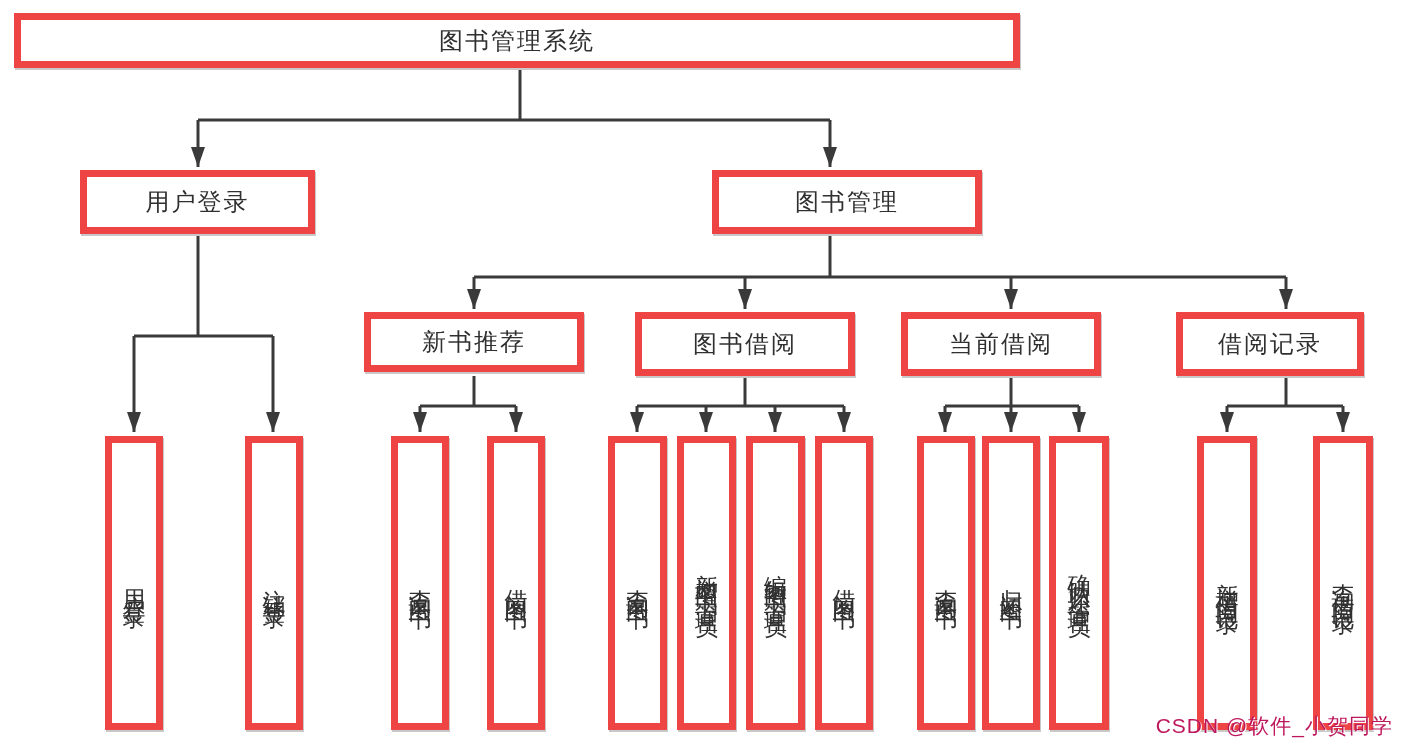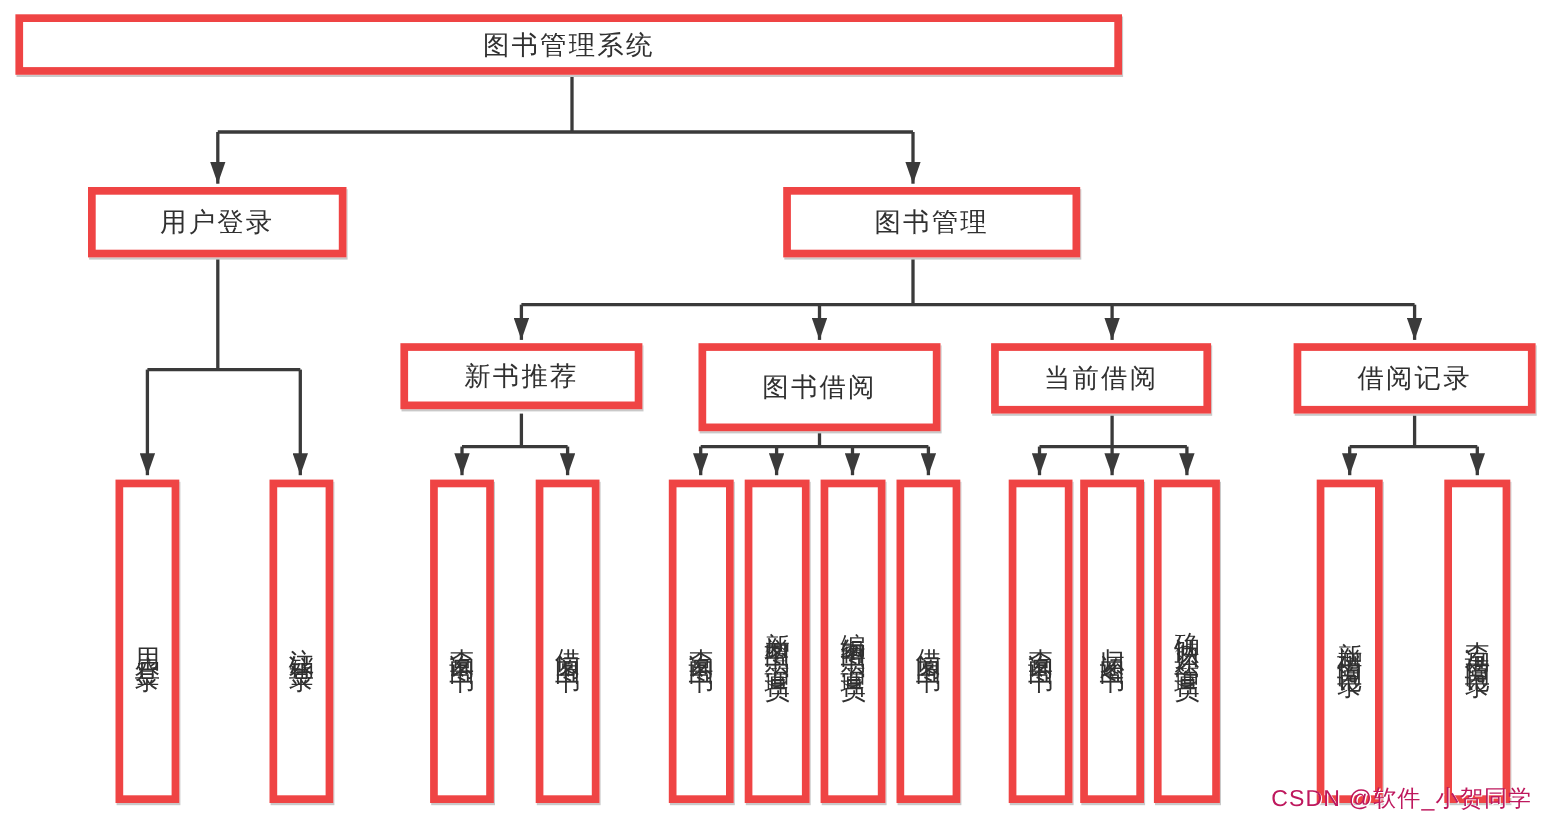--- a/index.html
+++ b/index.html
@@ -122,27 +122,27 @@
   <div class="node hbox" style="left:80px; top:170px; width:235px; height:64px;">
     <span>用户登录</span>
   </div>
   <div class="node hbox" style="left:712px; top:170px; width:270px; height:64px;">
     <span>图书管理</span>
   </div>
 
   <div class="node hbox" style="left:364px; top:312px; width:220px; height:60px;">
     <span>新书推荐</span>
   </div>
-  <div class="node hbox" style="left:635px; top:312px; width:220px; height:80px;">
+  <div class="node hbox" style="left:635px; top:312px; width:220px; height:64px;">
     <span>图书借阅</span>
   </div>
   <div class="node hbox" style="left:901px; top:312px; width:200px; height:64px;">
     <span>当前借阅</span>
   </div>
-  <div class="node hbox" style="left:1176px; top:312px; width:220px; height:64px;text-align:center;">
+  <div class="node hbox" style="left:1176px; top:312px; width:188px; height:64px;text-align:center;">
     <span>借阅记录</span>
   </div>
 
   <div class="node vbox" style="left:105px; top:436px; width:58px; height:294px;">
     <span>用户登录</span>
   </div>
   <div class="node vbox" style="left:245px; top:436px; width:58px; height:294px;">
     <span>注销登录</span>
   </div>
 

